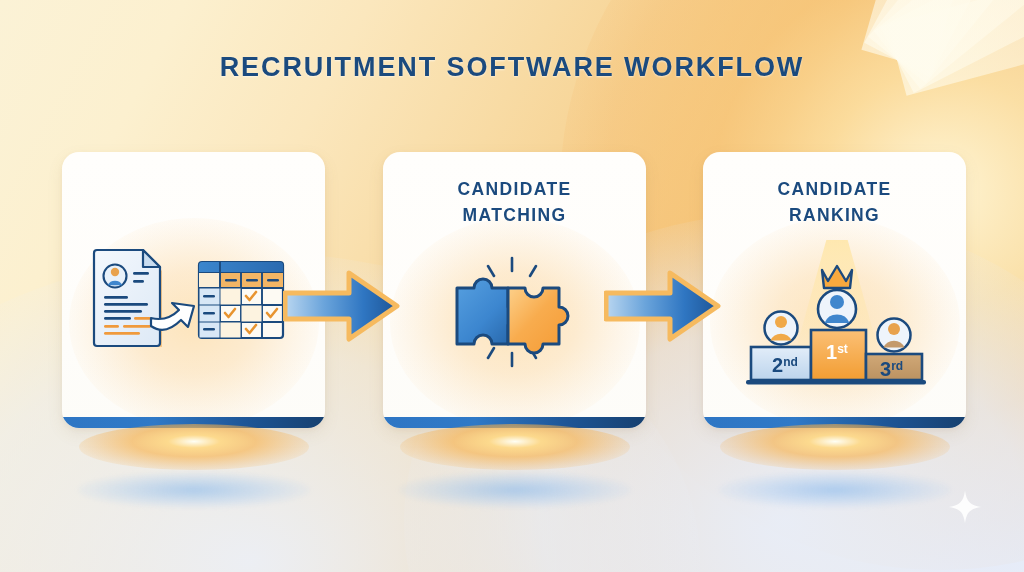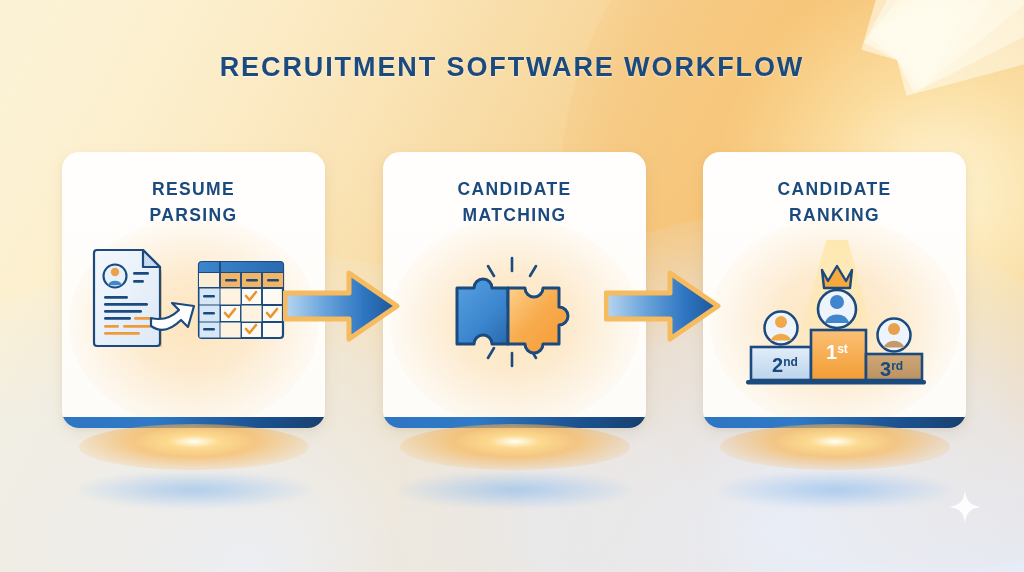--- a/index.html
+++ b/index.html
@@ -226,22 +226,20 @@
     <div class="ray" style="transform:rotate(243deg)"></div>
     <div class="ray" style="transform:rotate(255deg)"></div>
   </div>
   <div class="bg-coolwash"></div>
   <div class="bg-coolwash2"></div>
 
   <div class="title">RECRUITMENT SOFTWARE WORKFLOW</div>
 
   <div class="card" id="card-1">
     <div class="card-innerglow"></div>
-    <div class="card-title">RESUME
-PARSING</div>
 
     <div class="icon-area">
       <svg width="210" height="120" viewBox="0 0 210 120">
         <defs>
           <linearGradient id="paperGrad" x1="0" y1="0" x2="1" y2="1">
             <stop offset="0%" stop-color="#f4f8fd"></stop>
             <stop offset="100%" stop-color="#dde9f6"></stop>
           </linearGradient>
           <linearGradient id="tblHead" x1="0" y1="0" x2="1" y2="0">
             <stop offset="0%" stop-color="#3b86cd"></stop>

